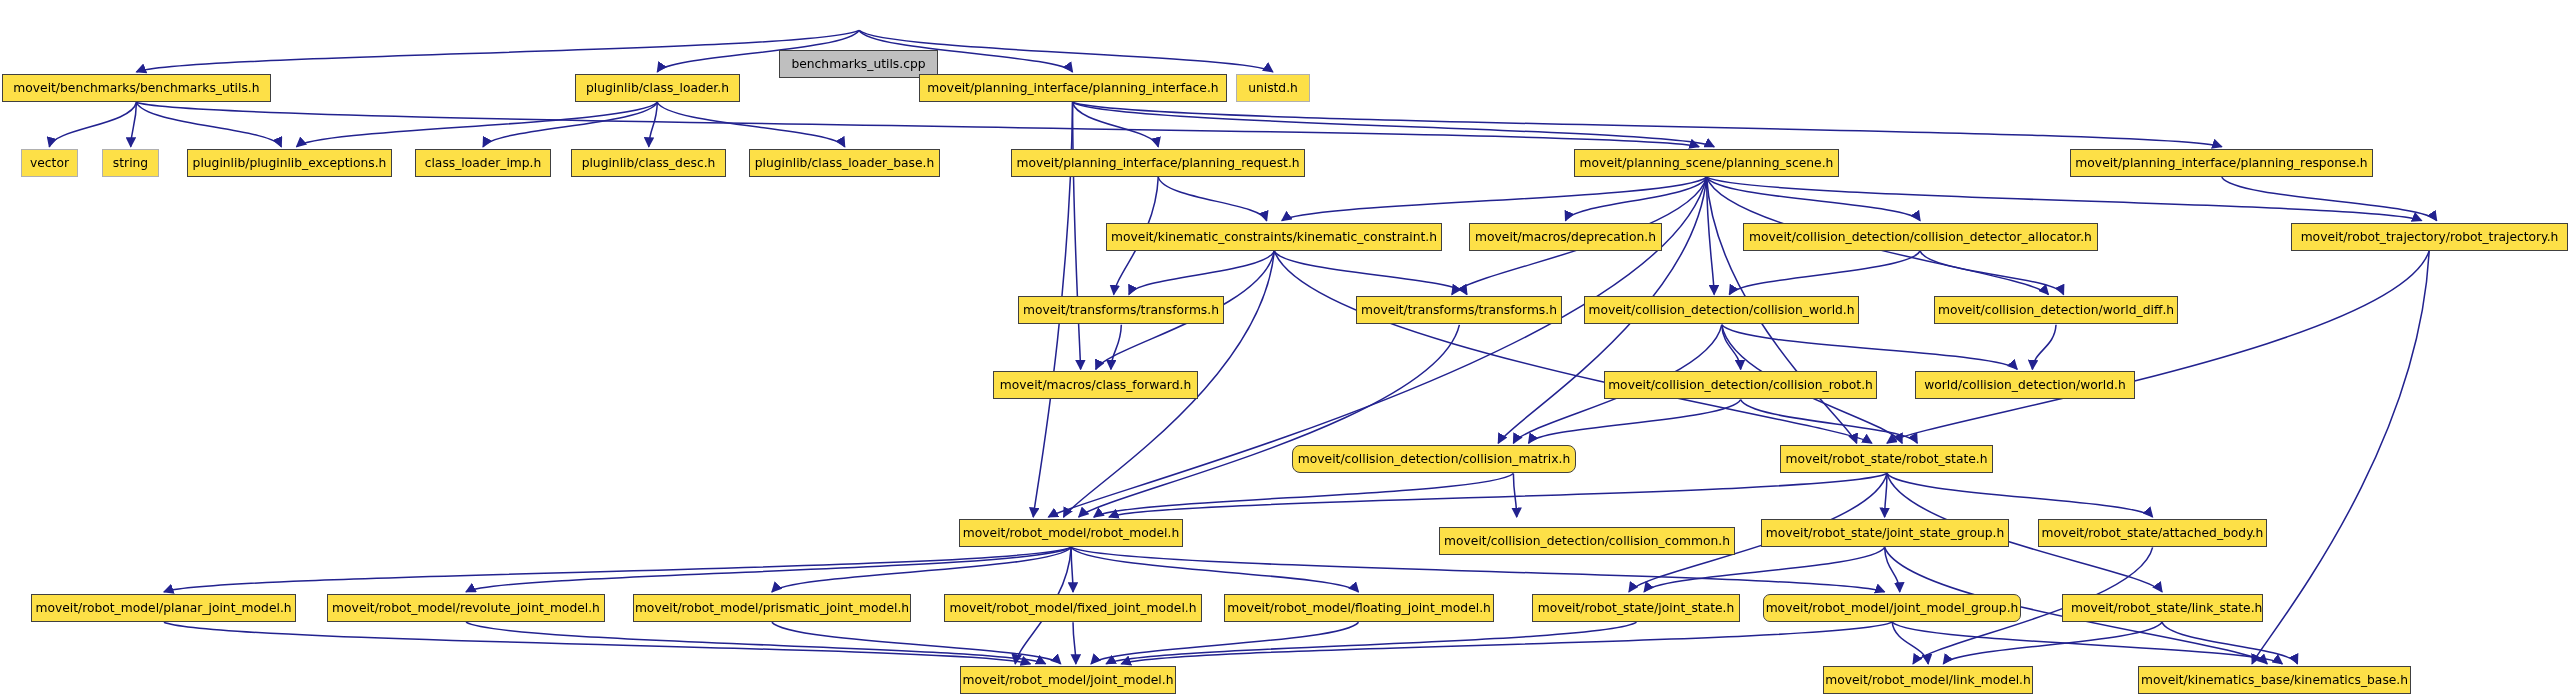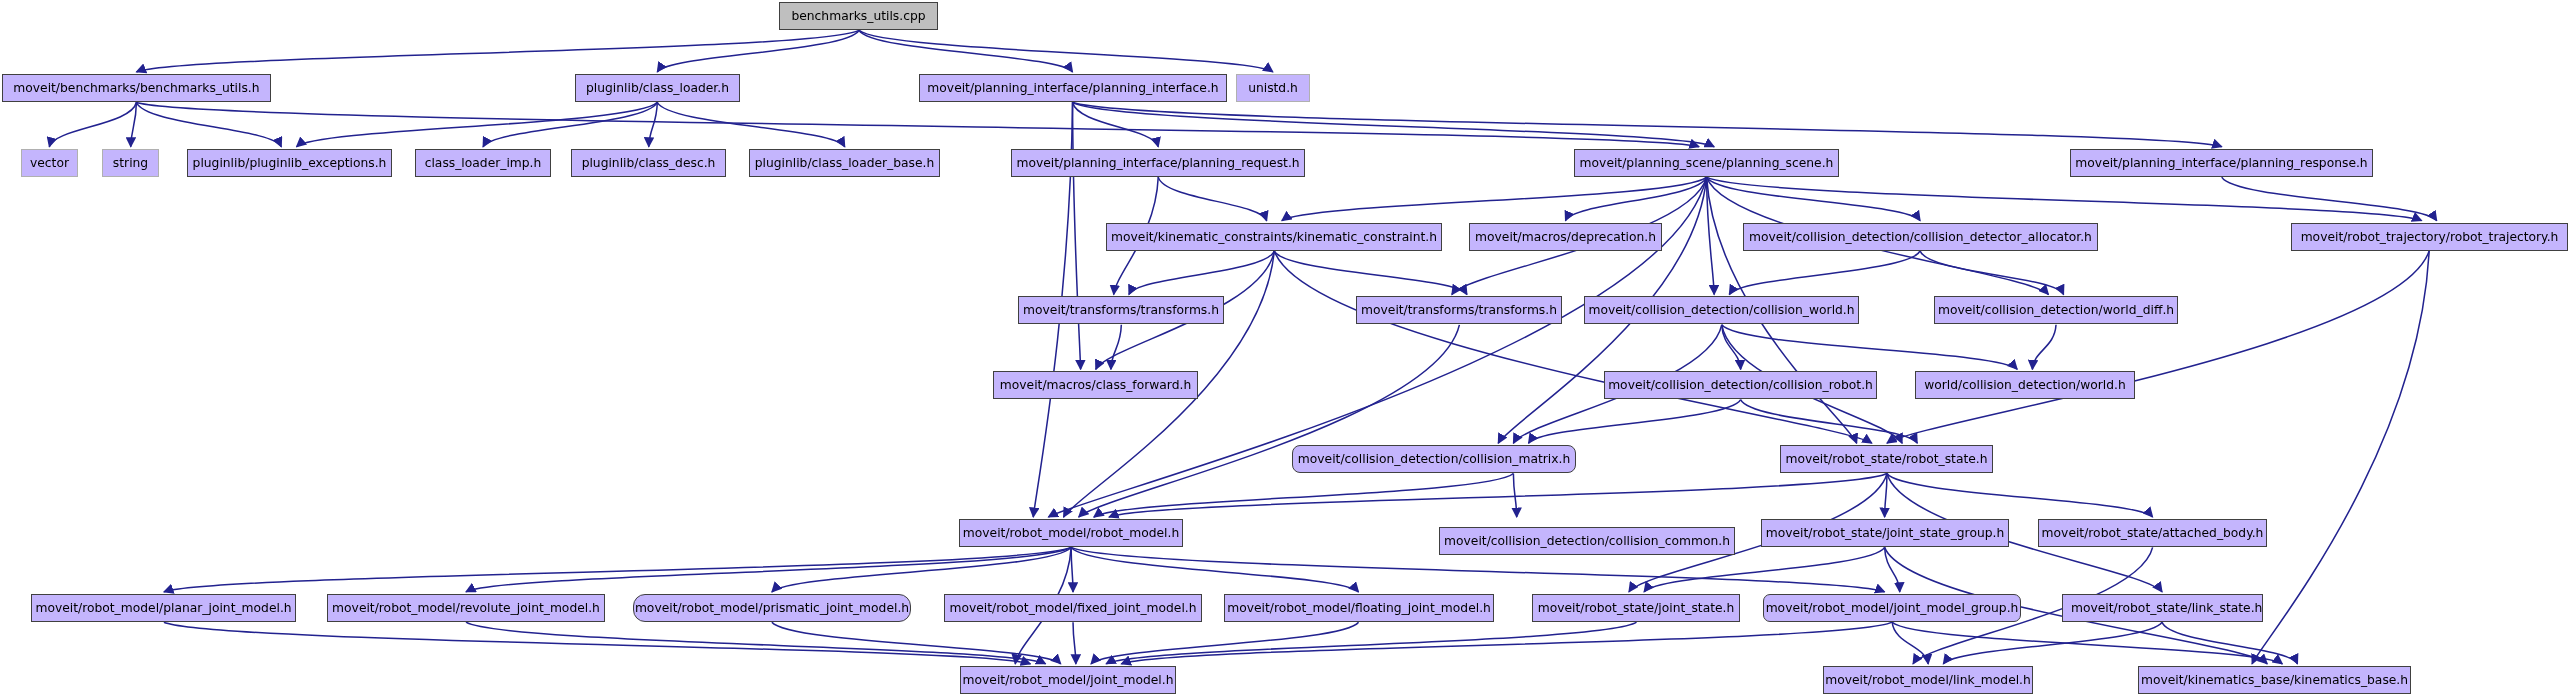--- a/index.html
+++ b/index.html
@@ -5,29 +5,29 @@
   html,body{margin:0;padding:0;background:#ffffff;}
   body{font-family:"DejaVu Sans","Liberation Sans",sans-serif;}
   #graph{position:relative;width:2576px;height:697px;background:#ffffff;overflow:hidden;}
   #edges{position:absolute;left:0;top:0;width:2576px;height:697px;}
   .node{
     position:absolute;
     box-sizing:border-box;
     height:28px;
     display:flex;align-items:center;justify-content:center;
     border:0.9px solid #b0b0b0;
-    background:#c4b5fd;
+    background:#fde047;
     color:#000000;
     font-size:12.3px;
     line-height:1;
     white-space:nowrap;
     padding:0 6.6px;
   }
   .node.local{border:0.9px solid #404040;}
-  .node.root{border:0.9px solid #404040;background:#bfbfbf;}
+  .node.root{border:0.9px solid #404040;background:#bfbfbf;margin-top:48px;}
 </style>
 </head>
 <body>
 
 <div id="graph">
   <svg id="edges" viewBox="0 0 2720 736" xmlns="http://www.w3.org/2000/svg">
       <defs>
         <marker id="ah" viewBox="0 0 10 10" refX="9" refY="5" markerWidth="7" markerHeight="7" orient="auto-start-reverse">
           <path d="M0,0 L10,5 L0,10 z" fill="#22228f"></path>
         </marker>
@@ -137,21 +137,21 @@
       <div class="node local" style="left: 1604px; top: 371px; width: 273px;">moveit/collision_detection/collision_robot.h</div>
       <div class="node local" style="left: 1915px; top: 371px; width: 220px;">world/collision_detection/world.h</div>
       <div class="node local" style="left: 1292px; top: 445px; width: 284px; border-radius: 8px;">moveit/collision_detection/collision_matrix.h</div>
       <div class="node local" style="left: 1780px; top: 445px; width: 213px;">moveit/robot_state/robot_state.h</div>
       <div class="node local" style="left: 959px; top: 519px; width: 224px;">moveit/robot_model/robot_model.h</div>
       <div class="node local" style="left: 1439px; top: 519px; width: 296px; margin-top: 8px;">moveit/collision_detection/collision_common.h</div>
       <div class="node local" style="left: 1761px; top: 519px; width: 248px;">moveit/robot_state/joint_state_group.h</div>
       <div class="node local" style="left: 2038px; top: 519px; width: 229px;">moveit/robot_state/attached_body.h</div>
       <div class="node local" style="left: 31px; top: 594px; width: 265px;">moveit/robot_model/planar_joint_model.h</div>
       <div class="node local" style="left: 327px; top: 594px; width: 278px;">moveit/robot_model/revolute_joint_model.h</div>
-      <div class="node local" style="left: 633px; top: 594px; width: 278px; border-radius: 12px;">moveit/robot_model/prismatic_joint_model.h</div>
+      <div class="node local" style="left: 633px; top: 594px; width: 278px;">moveit/robot_model/prismatic_joint_model.h</div>
       <div class="node local" style="left: 944px; top: 594px; width: 258px;">moveit/robot_model/fixed_joint_model.h</div>
       <div class="node local" style="left: 1224px; top: 594px; width: 270px;">moveit/robot_model/floating_joint_model.h</div>
       <div class="node local" style="left: 1532px; top: 594px; width: 208px;">moveit/robot_state/joint_state.h</div>
       <div class="node local" style="left: 1763px; top: 594px; width: 258px; border-radius: 7px;">moveit/robot_model/joint_model_group.h</div>
       <div class="node local" style="left: 2062px; top: 594px; width: 201px; padding-left: 15px;">moveit/robot_state/link_state.h</div>
       <div class="node local" style="left: 960px; top: 666px; width: 216px;">moveit/robot_model/joint_model.h</div>
       <div class="node local" style="left: 1823px; top: 666px; width: 210px;">moveit/robot_model/link_model.h</div>
       <div class="node local" style="left: 2138px; top: 666px; width: 273px;">moveit/kinematics_base/kinematics_base.h</div>
     </div>
 </div>

